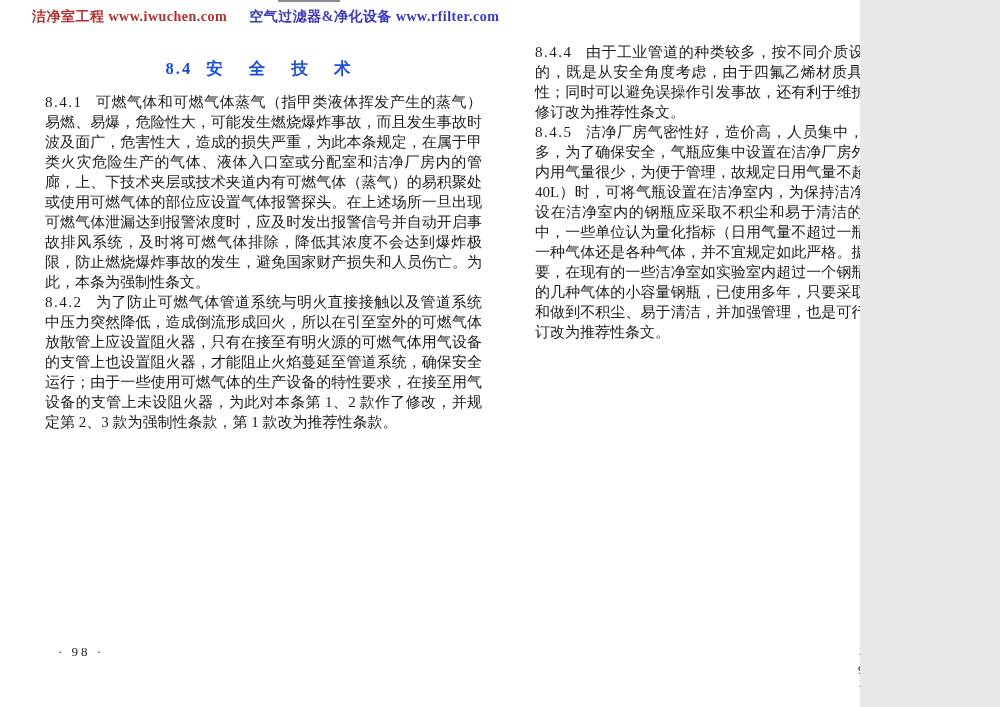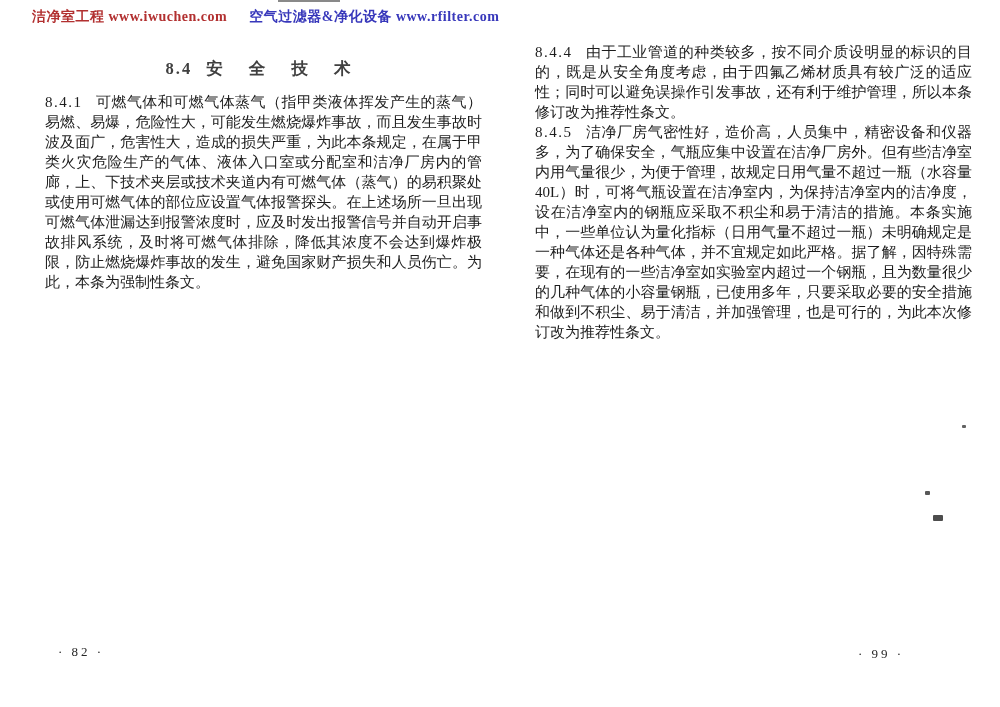--- a/index.html
+++ b/index.html
@@ -1,18 +1,18 @@
 <!DOCTYPE html>
 <html><head>
 <meta charset="utf-8">
 <style>
   html, body { margin: 0; padding: 0; background: #e8e8e8; }
   .sheet {
     position: relative;
-    width: 1000px;
+    width: 860px;
     height: 707px;
     background: #ffffff;
     overflow: hidden;
     font-family: "Liberation Serif", "DejaVu Serif", serif;
   }
 
   
   .site-header {
     position: absolute;
     left: 32px;
@@ -57,21 +57,21 @@
     margin-right: 13px;
     letter-spacing: 1.5px;
     white-space: nowrap;
   }
 
   .section-heading {
     margin: 17px 0 13px 0;
     text-align: center;
     font-size: 16.5px;
     font-weight: bold;
-    color: #404040;
+    color: #1d4ed8;
   }
   .sh-num   { margin-right: 14px; letter-spacing: 2px; }
   .sh-title { letter-spacing: 11px; }
 
   .page-num {
     position: absolute;
     font-size: 13px;
     letter-spacing: 3px;
     color: #262626;
   }
@@ -92,25 +92,26 @@
   <div class="speck s2"></div>
   <div class="speck s3"></div>
 
   <div class="col col-left">
 
 
     <h2 class="section-heading"><span class="sh-num">8.4</span><span class="sh-title">安 全 技 术</span></h2>
 
     <p class="para"><b class="pnum">8.4.1</b><span>可燃气体和可燃气体蒸气（指甲类液体挥发产生的蒸气）易燃、易爆，危险性大，可能发生燃烧爆炸事故，而且发生事故时波及面广，危害性大，造成的损失严重，为此本条规定，在属于甲类火灾危险生产的气体、液体入口室或分配室和洁净厂房内的管廊，上、下技术夹层或技术夹道内有可燃气体（蒸气）的易积聚处或使用可燃气体的部位应设置气体报警探头。在上述场所一旦出现可燃气体泄漏达到报警浓度时，应及时发出报警信号并自动开启事故排风系统，及时将可燃气体排除，降低其浓度不会达到爆炸极限，防止燃烧爆炸事故的发生，避免国家财产损失和人员伤亡。为此，本条为强制性条文。</span></p>
 
+    <p class="para"><b class="pnum">8.4.2</b><span>为了防止可燃气体管道系统与明火直接接触以及管道系统中压力突然降低，造成倒流形成回火，所以在引至室外的可燃气体放散管上应设置阻火器，只有在接至有明火源的可燃气体用气设备的支管上也设置阻火器，才能阻止火焰蔓延至管道系统，确保安全运行；由于一些使用可燃气体的生产设备的特性要求，在接至用气设备的支管上未设阻火器，为此对本条第 1、2 款作了修改，并规定第 2、3 款为强制性条款，第 1 款改为推荐性条款。</span></p>
 
   </div>
 
   <div class="col col-right">
     <p class="para"><b class="pnum">8.4.4</b><span>由于工业管道的种类较多，按不同介质设明显的标识的目的，既是从安全角度考虑，由于四氟乙烯材质具有较广泛的适应性；同时可以避免误操作引发事故，还有利于维护管理，所以本条修订改为推荐性条文。</span></p>
 
     <p class="para"><b class="pnum">8.4.5</b><span>洁净厂房气密性好，造价高，人员集中，精密设备和仪器多，为了确保安全，气瓶应集中设置在洁净厂房外。但有些洁净室内用气量很少，为便于管理，故规定日用气量不超过一瓶（水容量40L）时，可将气瓶设置在洁净室内，为保持洁净室内的洁净度，设在洁净室内的钢瓶应采取不积尘和易于清洁的措施。本条实施中，一些单位认为量化指标（日用气量不超过一瓶）未明确规定是一种气体还是各种气体，并不宜规定如此严格。据了解，因特殊需要，在现有的一些洁净室如实验室内超过一个钢瓶，且为数量很少的几种气体的小容量钢瓶，已使用多年，只要采取必要的安全措施和做到不积尘、易于清洁，并加强管理，也是可行的，为此本次修订改为推荐性条文。</span></p>
   </div>
 
-  <div class="page-num pn-left">· 82 ·</div>
+  <div class="page-num pn-left">· 98 ·</div>
   <div class="page-num pn-right">· 99 ·</div>
 
 </div>
 
 </body></html>

